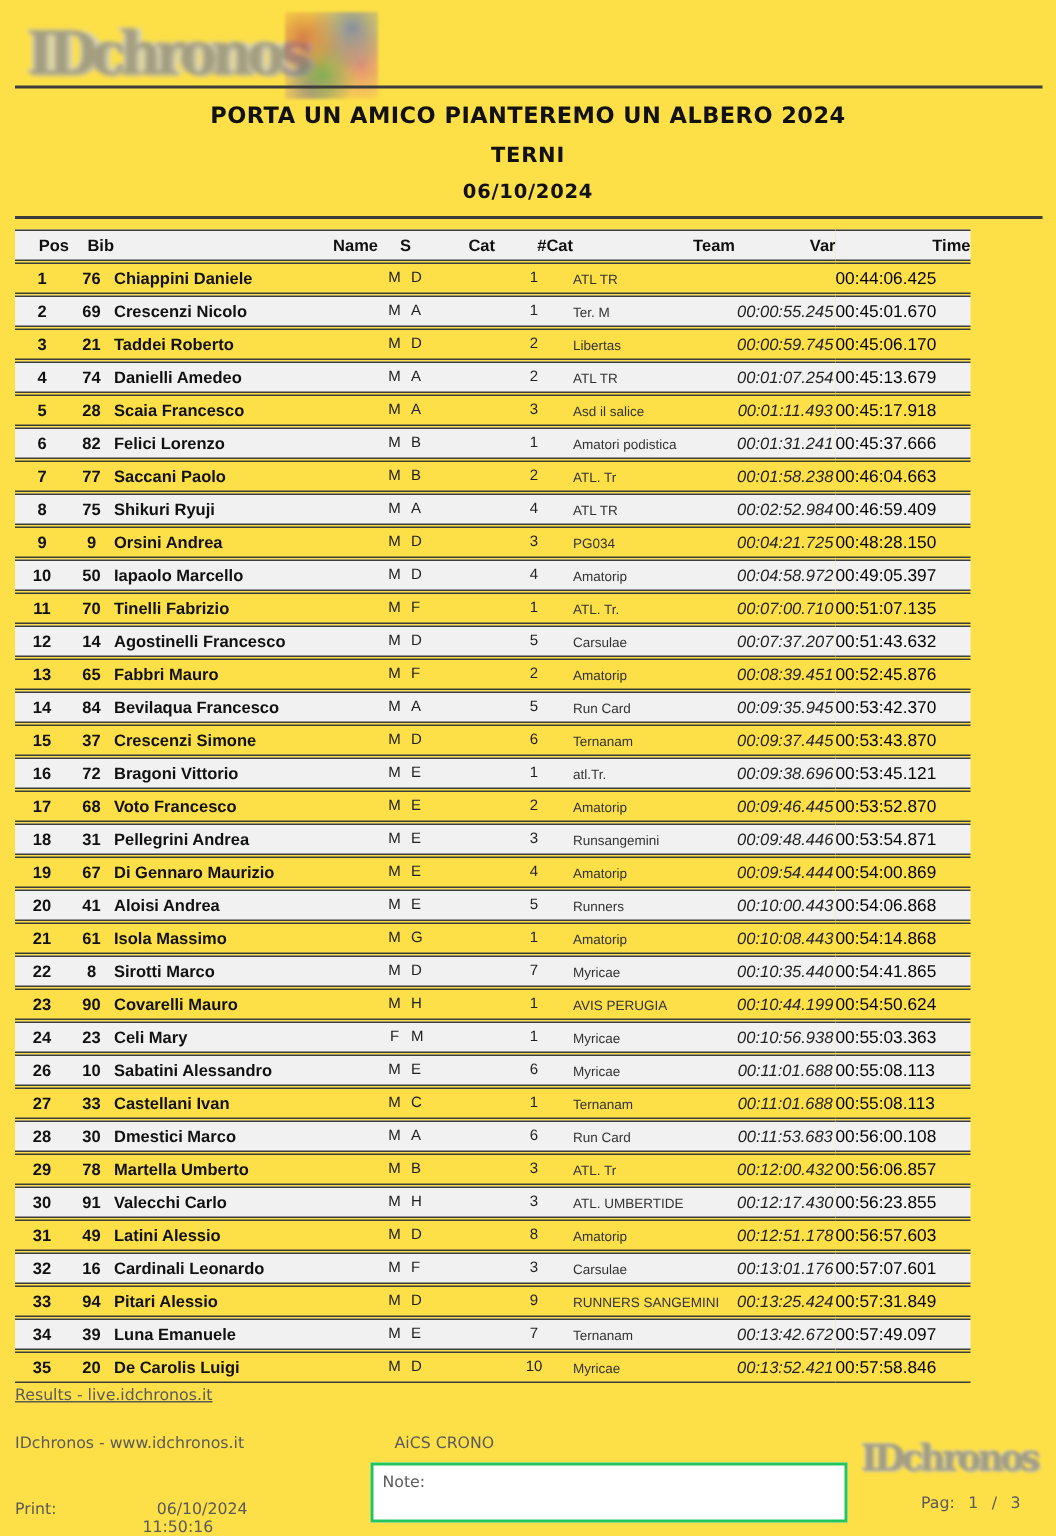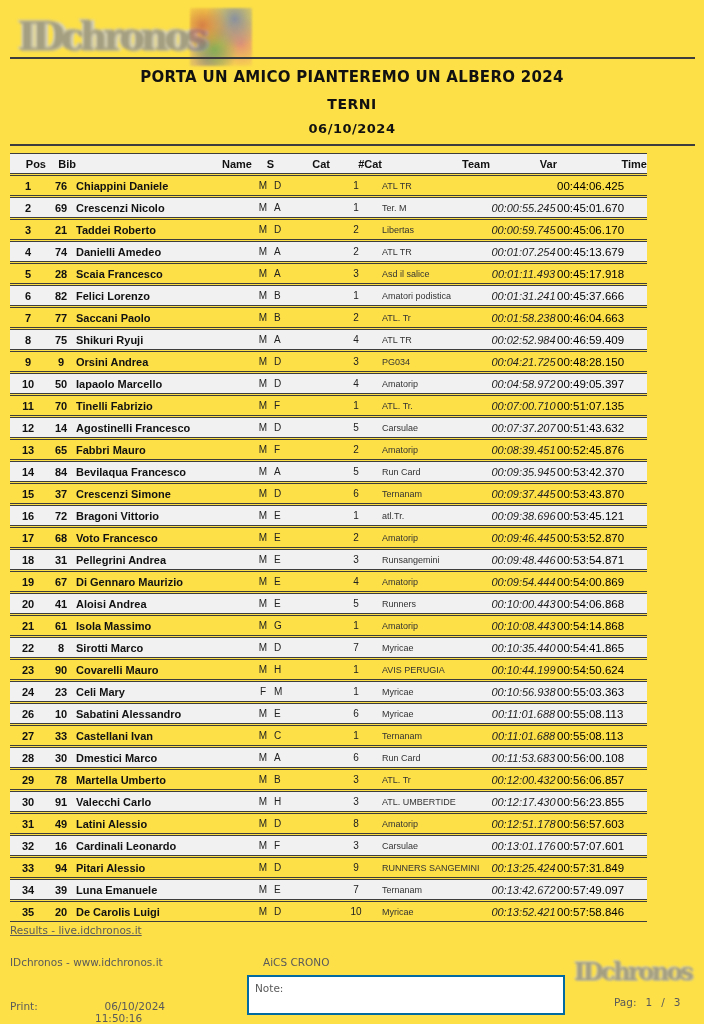--- a/index.html
+++ b/index.html
@@ -55,21 +55,21 @@
   td.var  { font-size:11px; text-align:center; padding-right:4px; color:#222;font-style:italic; }
   td.time { font-size:11.5px; text-align:left; padding-right:3px; color:#000; }
   
   .foot { position:absolute; color:#5a5a5a; font-size:10.5px; font-family:"DejaVu Sans", sans-serif; }
   .f-line1 { left:10px; top:956px;text-align:right; }
   .f-line2 { left:10px; top:924px;text-decoration:underline; }
   .f-print-label { left:10px; top:1000px; }
   .f-print-date  { left:95px; top:1000px; width:70px; text-align:right; }
   .f-print-time  { left:95px; top:1012px; width:70px; text-align:left; }
   .f-aics  { left:263px; top:956px; }
-  .note-box { position:absolute; left:247px; top:975px; width:314px; height:36px; border:2px solid #0369a1; background:#fff; }
+  .note-box { position:absolute; left:247px; top:975px; width:314px; height:36px; border:2px solid #22c55e; background:#fff; }
   .note-label { position:absolute; left:6px; top:5px; color:#5a5a5a; font-size:10.5px; font-family:"DejaVu Sans", sans-serif; }
   .logo-bottom {
     position:absolute; left:574px; top:958px; height:28px;
     font-family:"DejaVu Serif", serif; font-weight:bold; font-size:24px; line-height:28px;
     color:#8f8f8f; letter-spacing:-2.5px; filter:blur(1px); opacity:.8;
     text-shadow:1px 1px 0 #b5b5b5, -1px -1px 0 #c9c9c9;
   }
   .f-pag { left:614px; top:996px; display:flex; gap:9px; }
 </style>
 </head>

